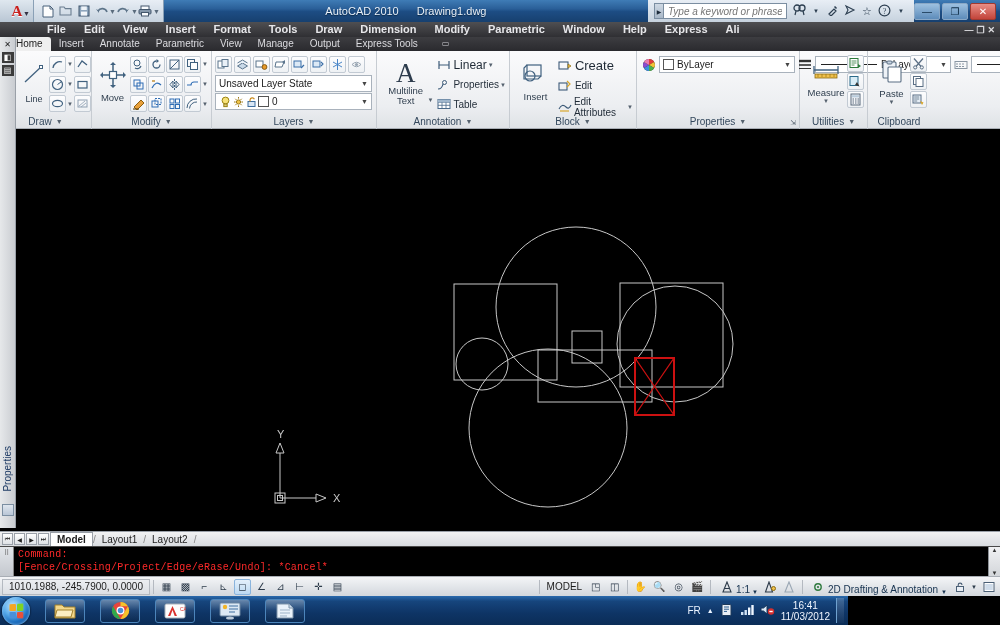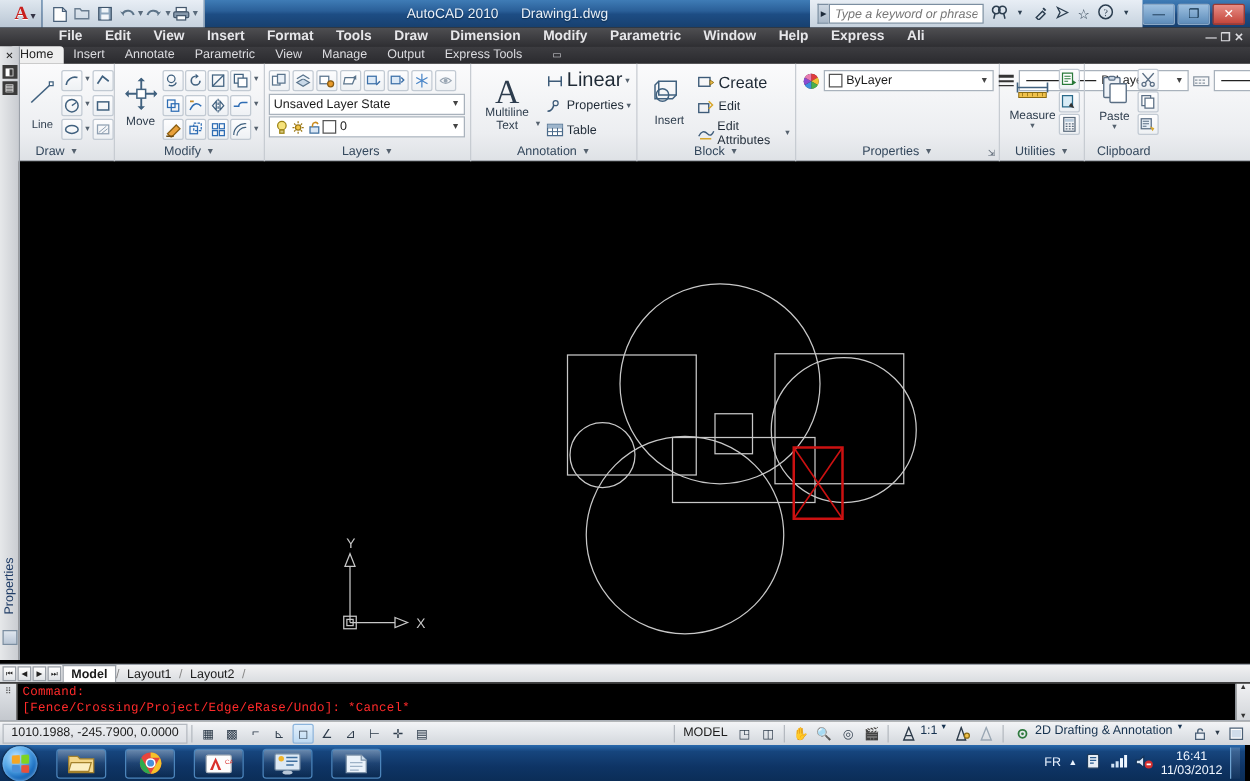--- a/index.html
+++ b/index.html
@@ -178,25 +178,25 @@
     font-size:10px; color:#1b1b1b;
   }
   .sb-ic {
     width:17px; height:16px; margin:0 1px; border:1px solid transparent; border-radius:2px;
     display:flex; align-items:center; justify-content:center; font-size:10px; color:#2d3b4a;
   }
   .sb-ic.on { background:linear-gradient(180deg,#e4f0fb,#bcd9f2); border-color:#8ab4dd; }
   .sb-sep { width:1px; height:14px; background:#b4b9c0; margin:0 3px; }
   .sb-text { font-size:10px; color:#1b1b1b; padding:0 4px; }
   .sb-group { display:flex; align-items:center; }
-  .sb-pill { display:flex; align-items:flex-start; height:16px; padding:0 3px; font-size:10px; color:#16324f;}
+  .sb-pill { display:flex; align-items:flex-end; height:16px; padding:0 3px; font-size:10px; color:#16324f;}
 
   
   .taskbar {
-    position:absolute; left:0; top:596px; width:996px; height:29px;
+    position:absolute; left:0; top:596px; width:848px; height:29px;
     background: linear-gradient(180deg,#1d4f86 0%,#123câ 1%,#0d3566 55%,#0a2c55 100%);
     background: linear-gradient(180deg,#2a6aad 0%,#16457d 18%,#0e3465 60%,#0b2d57 100%);
     display:flex; align-items:center; gap:15px; padding-left:2px;
   }
   .startorb {
     width:28px; height:28px; border-radius:50%;
     background: radial-gradient(circle at 38% 32%, #bfe4ff 0%, #55a8e8 38%, #1d6fc0 62%, #0c3f7d 100%);
     box-shadow: 0 0 3px #9fd4ff inset, 0 0 2px #000; display:flex; align-items:center;justify-content:center;
   }
   .startorb .flag { width:14px;height:14px; display:grid; grid-template-columns:1fr 1fr; grid-template-rows:1fr 1fr; gap:1px;
@@ -602,21 +602,21 @@
           <span style="font-size:9.5px;line-height:10px;color:#2f3e4e;text-align:right">Text</span>
         </div>
         <span class="tiny-dd" style="align-self:flex-end;margin-bottom:10px">▼</span>
         <div style="display:flex;flex-direction:column;gap:2px;padding-top:3px;padding-left:2px">
           <div class="row">
             <span class="ic">
                 <svg width="14" height="12" viewBox="0 0 14 12">
                   <path d="M2 2v8M12 2v8M2 6h10" stroke="#3c5a78" stroke-width="1.2"></path>
                 </svg>
               </span>
-            <span style="font-size:16px;color:#1f2a36">Linear</span>
+            <span style="font-size:12px;color:#1f2a36">Linear</span>
             <span class="tiny-dd">▼</span>
           </div>
           <div class="row">
             <span class="ic">
                 <svg width="14" height="12" viewBox="0 0 14 12">
                   <path d="M1 10 Q5 10 6 5" fill="none" stroke="#3c5a78" stroke-width="1.2"></path>
                   <circle cx="7.5" cy="3.5" r="2" fill="none" stroke="#3c5a78"></circle>
                 </svg>
               </span>
             <span style="font-size:10px;color:#1f2a36">Properties</span>

